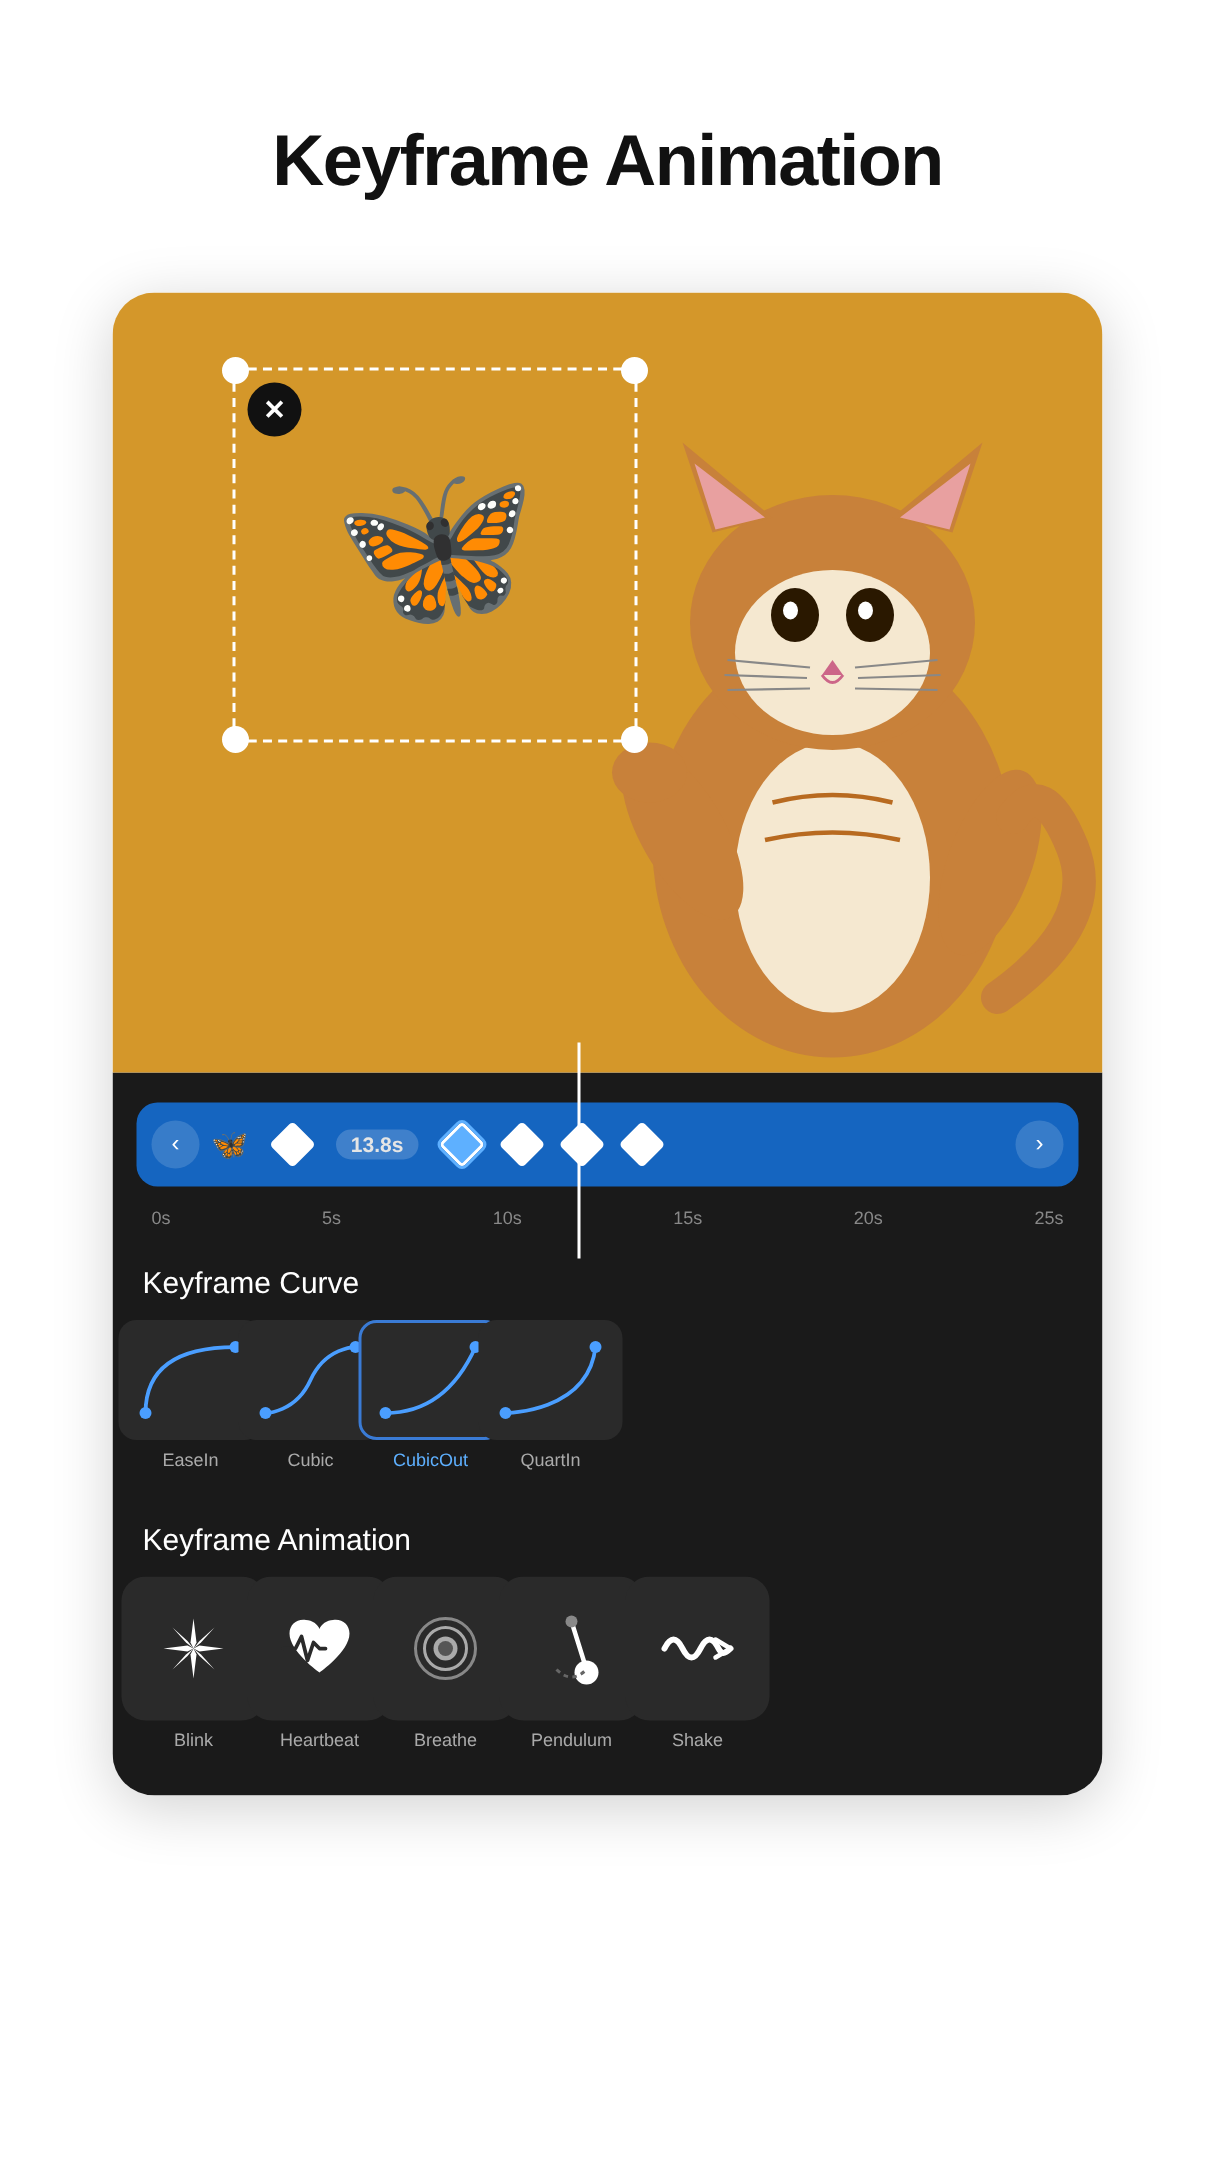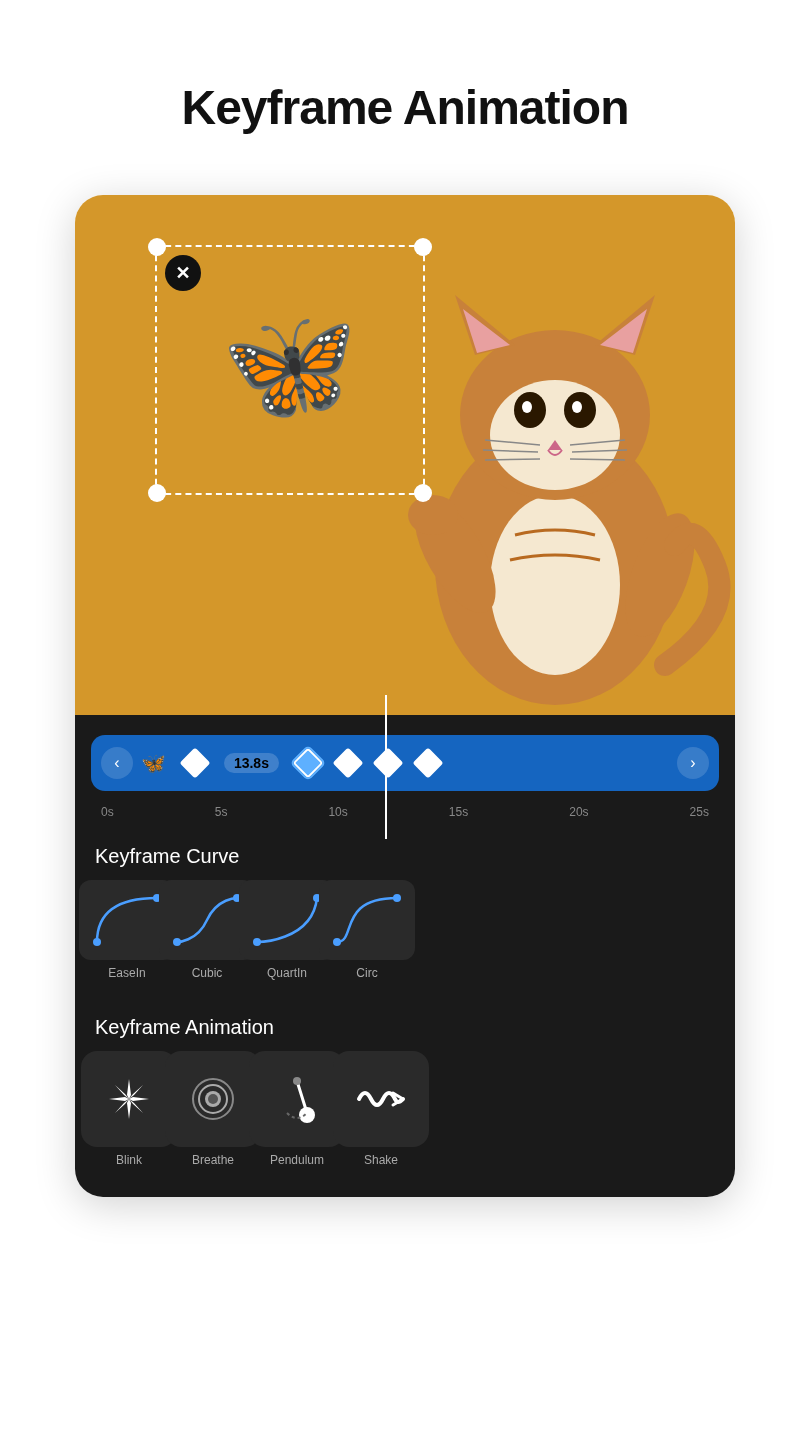--- a/index.html
+++ b/index.html
@@ -131,21 +131,21 @@
     }
 
     .timeline-icon {
       font-size: 20px;
     }
 
     .timeline-time-badge {
       background: rgba(255,255,255,0.18);
       border-radius: 12px;
       padding: 2px 10px;
-      color: #000000;
+      color: #e5e5e5;
       font-size: 14px;
       font-weight: 700;
     }
 
     .keyframe-diamond {
       width: 22px;
       height: 22px;
       background: white;
       transform: rotate(45deg);
       border-radius: 3px;
@@ -404,42 +404,42 @@
           <div class="curve-box">
             <svg class="curve-svg" viewBox="0 0 80 64" xmlns="http://www.w3.org/2000/svg">
               <path d="M10,54 C10,54 30,54 40,32 S70,10 70,10" stroke="#4a9eff" stroke-width="2.5" fill="none"></path>
               <circle cx="10" cy="54" r="4" fill="#4a9eff"></circle>
               <circle cx="70" cy="10" r="4" fill="#4a9eff"></circle>
             </svg>
           </div>
           <span class="curve-label">Cubic</span>
         </div>
 
+        <div class="curve-card selected">
+          <div class="curve-box">
+            <svg class="curve-svg" viewBox="0 0 80 64" xmlns="http://www.w3.org/2000/svg">
+              <path d="M10,54 Q50,54 70,10" stroke="#4a9eff" stroke-width="2.5" fill="none"></path>
+              <circle cx="10" cy="54" r="4" fill="#4a9eff"></circle>
+              <circle cx="70" cy="10" r="4" fill="#4a9eff"></circle>
+            </svg>
+          </div>
+          <span class="curve-label">CubicOut</span>
+        </div>
 
         <div class="curve-card">
           <div class="curve-box">
             <svg class="curve-svg" viewBox="0 0 80 64" xmlns="http://www.w3.org/2000/svg">
               <path d="M10,54 C10,54 65,54 70,10" stroke="#4a9eff" stroke-width="2.5" fill="none"></path>
               <circle cx="10" cy="54" r="4" fill="#4a9eff"></circle>
               <circle cx="70" cy="10" r="4" fill="#4a9eff"></circle>
             </svg>
           </div>
           <span class="curve-label">QuartIn</span>
         </div>
 
-        <div class="curve-card">
-          <div class="curve-box">
-            <svg class="curve-svg" viewBox="0 0 80 64" xmlns="http://www.w3.org/2000/svg">
-              <path d="M10,54 C30,54 10,10 70,10" stroke="#4a9eff" stroke-width="2.5" fill="none"></path>
-              <circle cx="10" cy="54" r="4" fill="#4a9eff"></circle>
-              <circle cx="70" cy="10" r="4" fill="#4a9eff"></circle>
-            </svg>
-          </div>
-          <span class="curve-label">Circ</span>
-        </div>
 
 
       </div>
     </div>
 
     <div>
       <div class="section-title">Keyframe Animation</div>
       <div class="animation-grid">
 
         <div class="anim-card">
@@ -451,20 +451,31 @@
               <path d="M45,25 L29,23 L25,25 L29,27 Z" fill="white"></path>
               <path d="M11,11 L21,20 L25,25 L20,21 Z" fill="white"></path>
               <path d="M39,39 L29,30 L25,25 L30,29 Z" fill="white"></path>
               <path d="M39,11 L30,21 L25,25 L29,20 Z" fill="white"></path>
               <path d="M11,39 L20,29 L25,25 L21,30 Z" fill="white"></path>
             </svg>
           </div>
           <span class="anim-label">Blink</span>
         </div>
 
+        <div class="anim-card">
+          <div class="anim-box">
+            <svg width="56" height="56" viewBox="0 0 56 56" xmlns="http://www.w3.org/2000/svg">
+
+              <path d="M28,44 C28,44 8,30 8,18 C8,12 13,8 19,9 C23,9 27,12 28,15 C29,12 33,9 37,9 C43,8 48,12 48,18 C48,30 28,44 28,44Z" fill="white"></path>
+
+              <polyline points="4,28 12,28 16,20 20,36 24,24 28,28 32,28" stroke="#2a2a2a" stroke-width="2.5" fill="none" stroke-linecap="round" stroke-linejoin="round"></polyline>
+            </svg>
+          </div>
+          <span class="anim-label">Heartbeat</span>
+        </div>
 
         <div class="anim-card">
           <div class="anim-box">
             <svg width="56" height="56" viewBox="0 0 56 56" xmlns="http://www.w3.org/2000/svg">
               <circle cx="28" cy="28" r="20" fill="none" stroke="#888" stroke-width="2"></circle>
               <circle cx="28" cy="28" r="14" fill="none" stroke="#aaa" stroke-width="2"></circle>
               <circle cx="28" cy="28" r="8" fill="#aaa"></circle>
               <circle cx="28" cy="28" r="5" fill="#555"></circle>
             </svg>
           </div>

